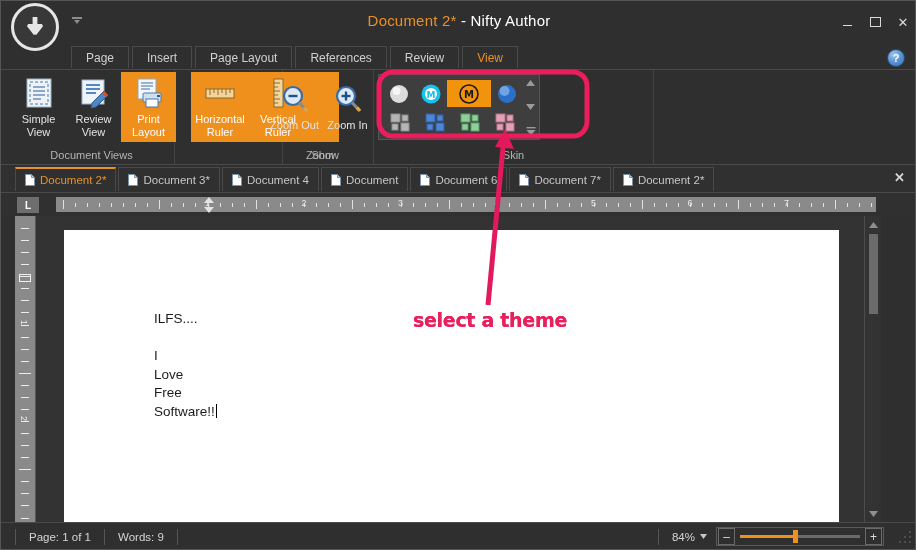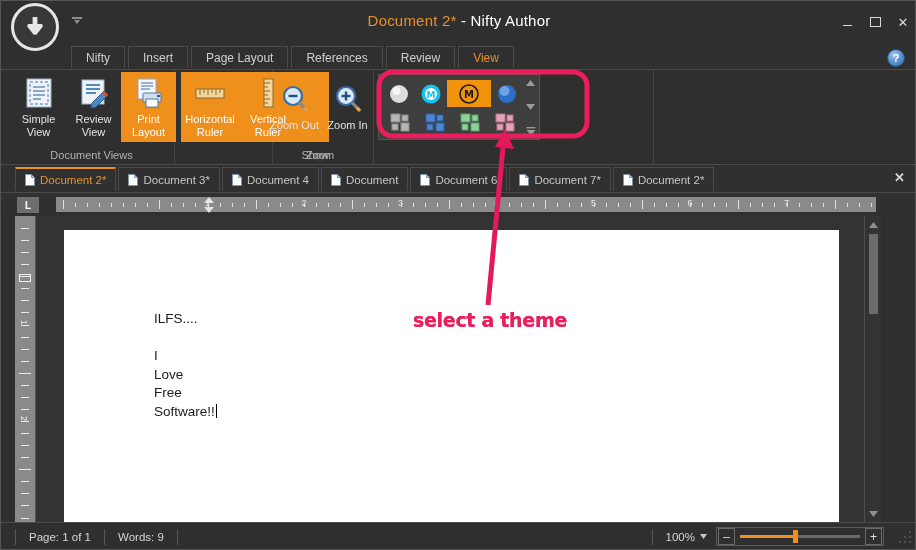--- a/index.html
+++ b/index.html
@@ -295,21 +295,21 @@
 
     <div class="win-btns">
       <div class="win-btn win-min"></div>
       <div class="win-btn win-max"></div>
       <div class="win-btn">✕</div>
     </div>
   </div>
 
   <div class="tabstrip">
     <div class="tabstrip-inner" id="ribbon-tabs">
-        <div class="rtab">Nifty</div>
+        <div class="rtab">Page</div>
         <div class="rtab">Insert</div>
         <div class="rtab">Page Layout</div>
         <div class="rtab">References</div>
         <div class="rtab">Review</div>
         <div class="rtab active">View</div>
       </div>
     <div class="help-btn">?</div>
   </div>
 
   <div class="ribbon">
@@ -362,21 +362,21 @@
               <rect x="24" y="18" width="3" height="2" fill="#2f5d8c"></rect>
             </svg>
           </span>
           <span class="lbl">Print</span>
           <span class="lbl">Layout</span>
         </div>
       </div>
       <div class="rgroup-label">Document Views</div>
     </div>
 
-    <div class="rgroup" style="left:180px; width:92px;">
+    <div class="rgroup" style="left:190px; width:92px;">
       <div class="rgroup-body grp-show" style="left:0; width:148px; top:2px; height:70px;">
         <div class="bigbtn">
           <span class="ico">
             <svg width="32" height="22" viewBox="0 0 32 22">
               <rect x="2" y="7" width="28" height="9" fill="#f3d49a" stroke="#8a6a2e"></rect>
               <g stroke="#8a6a2e" stroke-width="1">
                 <line x1="6" y1="7" x2="6" y2="13"></line>
                   <line x1="10" y1="7" x2="10" y2="11"></line>
                 <line x1="14" y1="7" x2="14" y2="13"></line>
                   <line x1="18" y1="7" x2="18" y2="11"></line>
@@ -515,20 +515,21 @@
               </svg>
           </div>
           <div class="gal-arrow">
             <svg width="10" height="9" viewBox="0 0 10 9">
               <rect x="0.5" y="0" width="9" height="1.4" fill="#9a9a9a"></rect>
               <polygon points="0.5,3 9.5,3 5,8.5" fill="#9a9a9a"></polygon>
             </svg>
           </div>
         </div>
       </div>
+      <div class="rgroup-label">Skin</div>
     </div>
 
   </div>
 
   <div class="doctabs">
     <div class="doctabs-inner" id="doc-tabs">
         <div class="dtab active">
           <svg viewBox="0 0 10 12" class="pg">
             <polygon points="0.5,0.5 6.5,0.5 9.5,3.5 9.5,11.5 0.5,11.5" fill="#ffffff" stroke="#7a93ad"></polygon>
             <polygon points="6.5,0.5 9.5,3.5 6.5,3.5" fill="#c7d7e6" stroke="#7a93ad"></polygon>
@@ -728,21 +729,21 @@
     </div>
   </div>
 
   <div class="statusbar">
     <div class="sb-left">
       <div class="sb-item first">Page: 1 of 1</div>
       <div class="sb-item">Words: 9</div>
     </div>
     <div class="sb-right">
       <div class="zoom-label">
-        <span>100%</span>
+        <span>84%</span>
         <svg width="7" height="5" viewBox="0 0 7 5">
             <polygon points="0,0 7,0 3.5,5" fill="#c8c8c8"></polygon>
           </svg>
       </div>
       <div class="zoom-ctrl">
         <div class="z-btn">–</div>
         <div class="z-track">
           <div class="z-fill"></div>
           <div class="z-knob"></div>
         </div>

